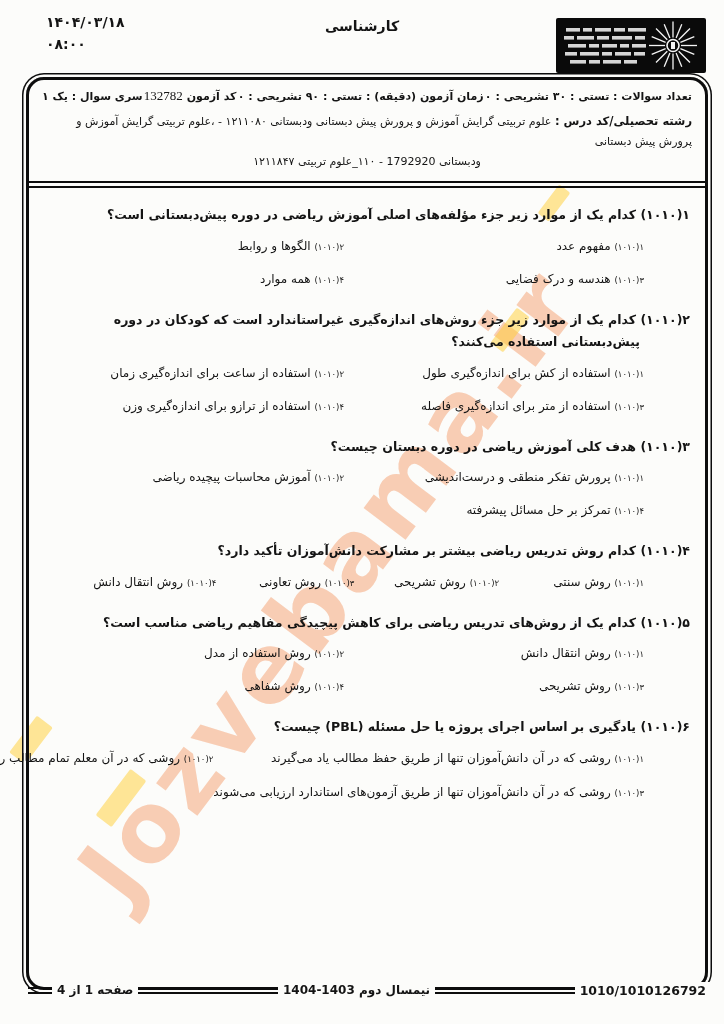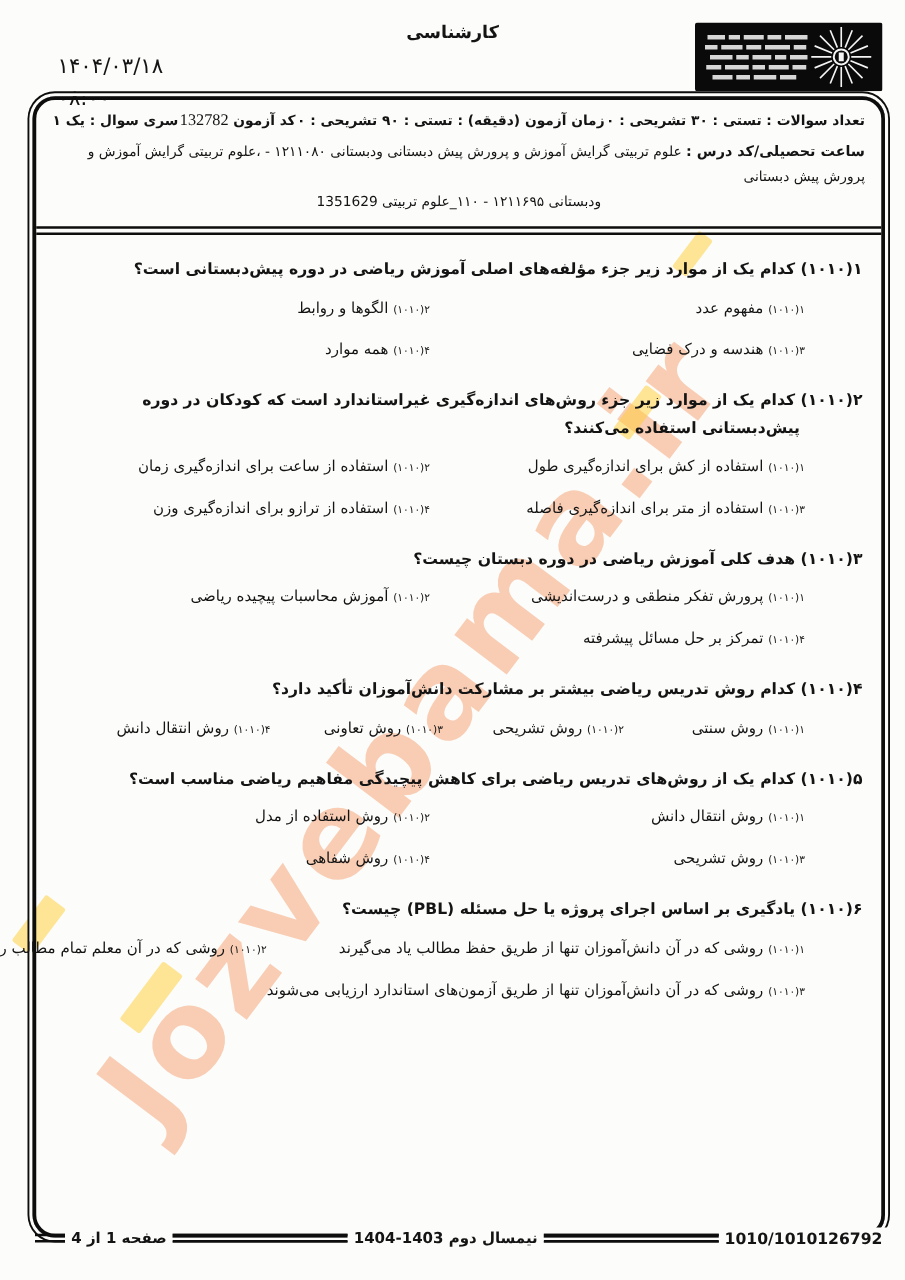--- a/index.html
+++ b/index.html
@@ -16,22 +16,22 @@
     color:rgba(242,128,66,0.38);
     pointer-events:none;
   }
   .hl{position:absolute;z-index:1;background:rgba(255,205,50,0.50);
       transform:rotate(-53deg);border-radius:2px;pointer-events:none;}
   .hl1{left:8px;top:730px;width:46px;height:20px;}
   .hl2{left:92px;top:788px;width:58px;height:20px;}
   .hl3{left:488px;top:322px;width:44px;height:16px;}
   .hl4{left:536px;top:196px;width:36px;height:14px;}
   
-  .date-block{position:absolute;top:40px;left:46px;z-index:2;
-    direction:rtl;text-align:left;font-weight:normal;font-size:17px;line-height:1.55;}
+  .date-block{position:absolute;top:12px;left:46px;z-index:2;
+    direction:rtl;text-align:left;font-weight:bold;font-size:14px;line-height:1.55;}
   .degree{position:absolute;top:18px;left:0;right:0;z-index:2;
     text-align:center;font-weight:bold;font-size:14px;}
   .logo{position:absolute;top:18px;right:18px;width:150px;height:55px;z-index:2;}
   
   .box{
     position:absolute;top:77px;left:26px;right:16px;bottom:34px;z-index:2;
     border:3px solid #0d0d0d;border-radius:18px;
     box-shadow:0 0 0 2.5px #fcfcfa, 0 0 0 4px #0d0d0d;
     direction:rtl;background:transparent;
   }
@@ -135,22 +135,22 @@
 
 <div class="box">
   <div class="info">
     <div class="info-row1">
       <span>تعداد سوالات : تستی : ۳۰   تشریحی : ۰</span>
       <span>زمان آزمون (دقیقه) : تستی : ۹۰   تشریحی : ۰</span>
       <span><b>کد آزمون</b> <span class="exam-code-val">132782</span></span>
       <span>سری سوال : یک ۱</span>
     </div>
     <div class="info-row3">
-      <div><b>ساعت تحصیلی/کد درس :</b> <span>علوم تربیتی گرایش آموزش و پرورش پیش دبستانی ودبستانی ۱۲۱۱۰۸۰ - ،علوم تربیتی گرایش آموزش و پرورش پیش دبستانی</span></div>
-      <div class="info-l2">ودبستانی ۱۲۱۱۶۹۵ - ۱۱۰_علوم تربیتی 1351629</div>
+      <div><b>رشته تحصیلی/کد درس :</b> <span>علوم تربیتی گرایش آموزش و پرورش پیش دبستانی ودبستانی ۱۲۱۱۰۸۰ - ،علوم تربیتی گرایش آموزش و پرورش پیش دبستانی</span></div>
+      <div class="info-l2">ودبستانی 1792920 - ۱۱۰_علوم تربیتی ۱۲۱۱۸۴۷</div>
     </div>
   </div>
   <div class="divider"></div>
 
   <div class="questions">
       <div class="question">
         <div class="q-text"><span class="q-marker">۱(۱۰۱۰)</span> کدام یک از موارد زیر جزء مؤلفه‌های اصلی آموزش ریاضی در دوره پیش‌دبستانی است؟</div>
         <div class="options cols2">
           <div class="opt"><span class="opt-marker">۱(۱۰۱۰)</span> مفهوم عدد</div>
           <div class="opt"><span class="opt-marker">۲(۱۰۱۰)</span> الگوها و روابط</div>

